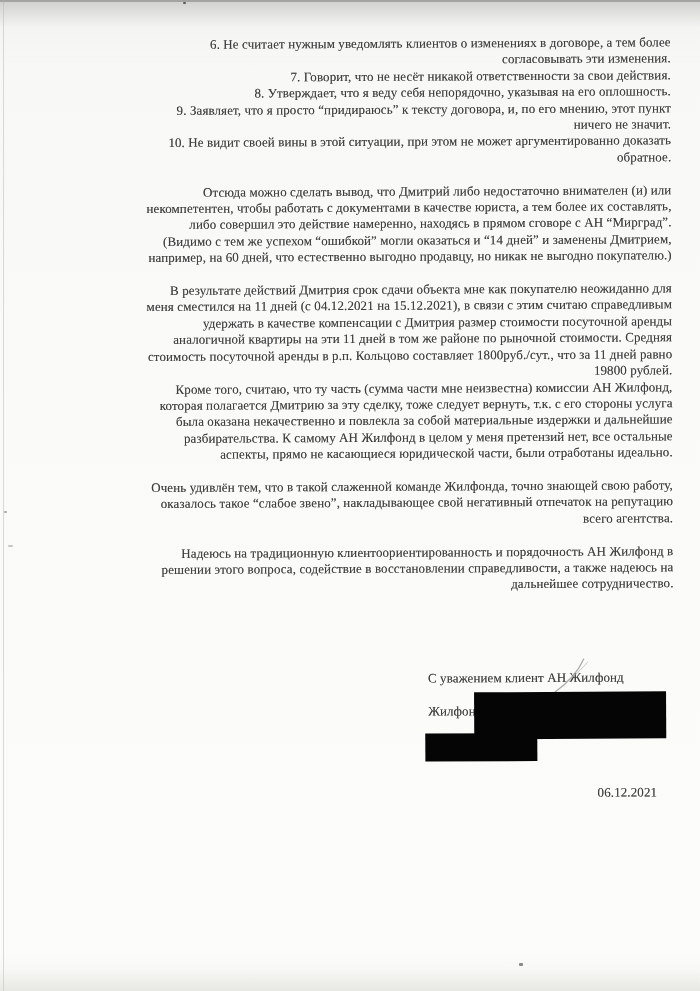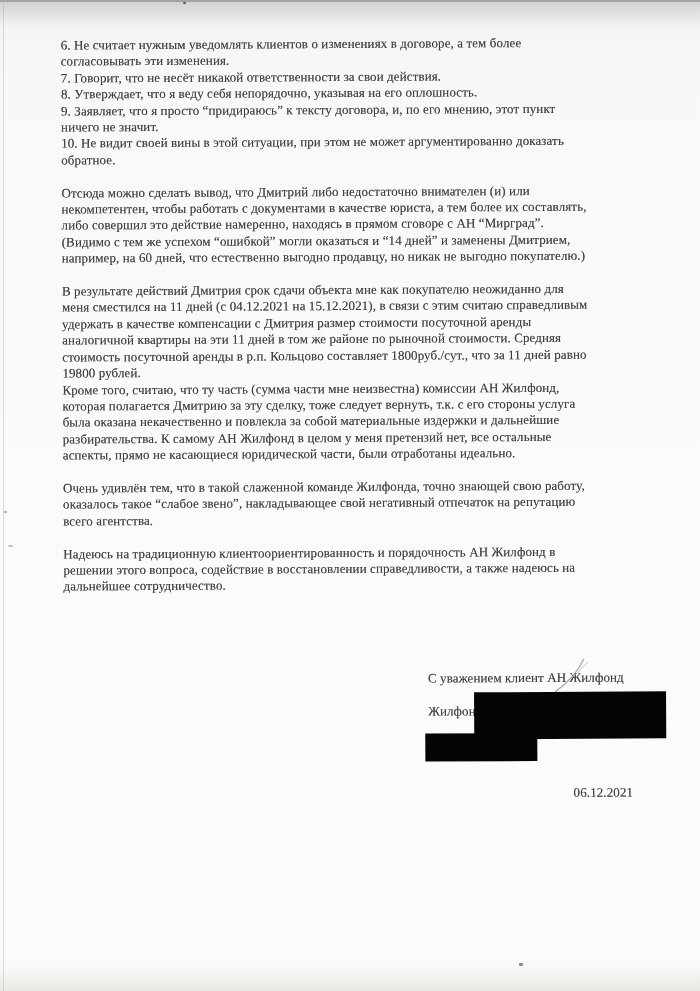--- a/index.html
+++ b/index.html
@@ -14,20 +14,21 @@
     height: 991px;
     margin: 0 auto;
     overflow: hidden;
     background: linear-gradient(180deg,
       #ecece9 0%,
       #f4f4f2 2.5%,
       #f8f8f6 7%,
       #fafaf8 40%,
       #fcfcfa 96%,
       #f3f3f0 100%);
+    text-align: right;
   }
   
   .scan-top-line {
     position: absolute; left: 0; top: 0;
     width: 100%; height: 2px;
     background: rgba(125,125,123,0.65);
   }
   .scan-top-shade {
     position: absolute; left: 0; top: 2px;
     width: 100%; height: 26px;
@@ -76,21 +77,21 @@
     position: absolute;
     font-size: 13px;
     line-height: 16.4px;
     color: #3e3e3e;
     white-space: pre;
     letter-spacing: 0.1px;
     text-shadow: 0 0 0.5px rgba(62,62,62,0.55);
   }
   .sig-closing { left: 427px; top: 671px; }
   .sig-name    { left: 427px; top: 704px; }
-  .sig-date    { left: 572px; top: 786px; }
+  .sig-date    { left: 596px; top: 786px; }
 
   .signature-stroke {
     position: absolute;
     left: 545px; top: 656px;
     width: 50px; height: 46px;
   }
 
   .redaction { position: absolute; background: #050505; }
   .redaction.r1 { left: 473px; top: 693px; width: 192px; height: 47px; }
   .redaction.r2 { left: 424px; top: 734px; width: 112px; height: 28px; }

